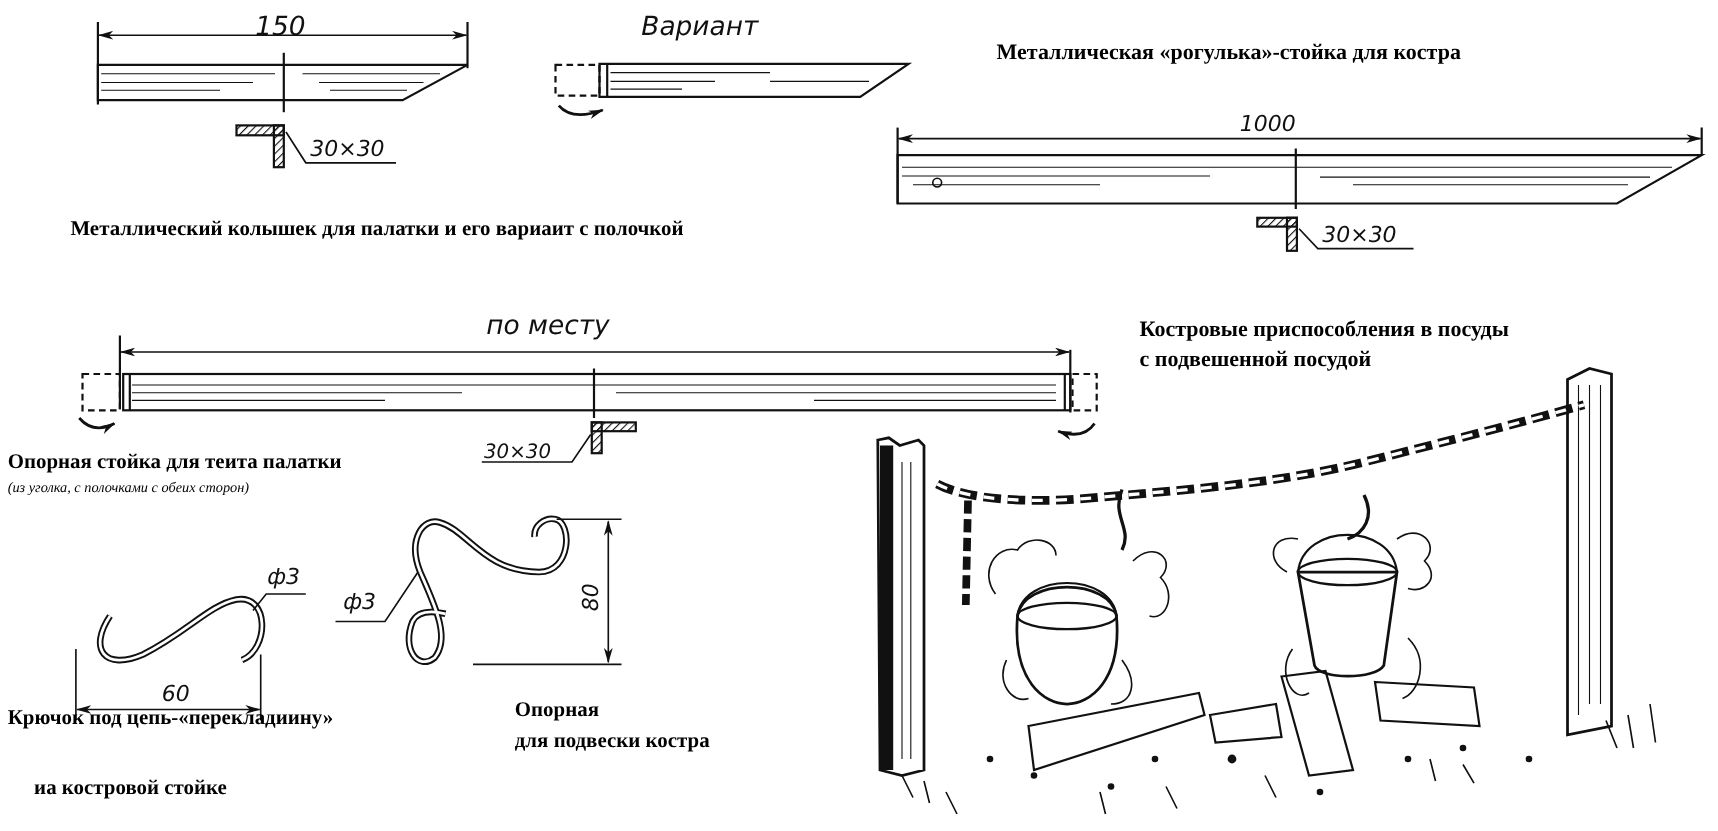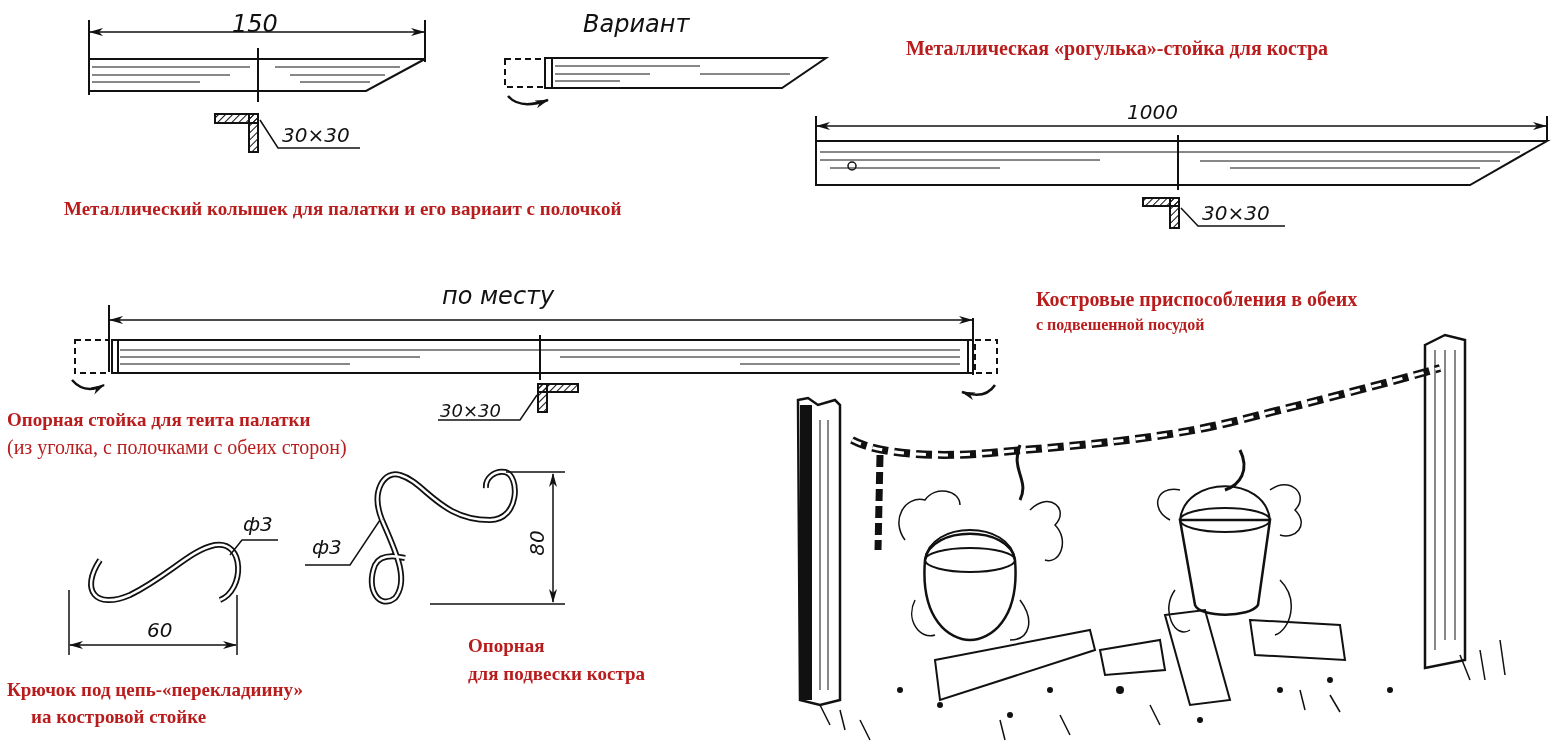--- a/index.html
+++ b/index.html
@@ -2,21 +2,21 @@
 <html><head>
 <meta charset="utf-8">
 <style>
   html, body { margin: 0; padding: 0; background: #ffffff; }
   body { width: 1562px; height: 755px; position: relative; overflow: hidden; }
   .canvas { position: absolute; left: 0; top: 0; width: 1562px; height: 755px; }
   .caption {
     position: absolute;
     font-family: "Liberation Serif", serif;
     font-weight: bold;
-    color: #b91c1c;
+    color: #000000;
     white-space: nowrap;
     line-height: 1.25;
   }
   .cap-sub { font-weight: normal; }
   .dim {
     position: absolute;
     font-family: "DejaVu Sans", sans-serif;
     font-style: italic;
     color: #111;
     white-space: nowrap;
@@ -201,26 +201,26 @@
 <div class="dim" style="left:583px;top:12px;font-size:24px;">Вариант</div>
 <div class="caption" style="left:49px;top:197px;font-size:19px;margin-left:15px;">Металлический колышек для палатки и его вариаит с полочкой</div>
 
 <div class="caption" style="left:906px;top:36px;font-size:20px;">Металлическая «рогулька»-стойка для костра</div>
 <div class="dim" style="left:1127px;top:102px;font-size:20px;">1000</div>
 <div class="dim" style="left:1202px;top:203px;font-size:20px;">30×30</div>
 
 <div class="dim" style="left:442px;top:284px;font-size:24px;">по месту</div>
 <div class="dim" style="left:440px;top:402px;font-size:18px;">30×30</div>
 <div class="caption" style="left:7px;top:408px;font-size:19px;">Опорная стойка для теита палатки</div>
-<div class="caption cap-sub" style="left:7px;top:435px;font-size:20px;">(из уголка, с полочками с обеих сторон)</div>
+<div class="caption cap-sub" style="left:7px;top:435px;font-size:13px;font-style:italic;">(из уголка, с полочками с обеих сторон)</div>
 
 <div class="dim" style="left:243px;top:514px;font-size:20px;">ф3</div>
 <div class="dim" style="left:147px;top:620px;font-size:20px;">60</div>
-<div class="caption" style="left:7px;top:678px;font-size:19px;">Крючок под цепь-«перекладиину»</div>
+<div class="caption" style="left:7px;top:641px;font-size:19px;">Крючок под цепь-«перекладиину»</div>
 <div class="caption" style="left:7px;top:705px;font-size:19px;margin-left:24px;">иа костровой стойке</div>
 
 <div class="dim" style="left:312px;top:537px;font-size:20px;">ф3</div>
 <div class="dim" style="left:524px;top:533px;font-size:20px;transform:rotate(-90deg);">80</div>
 <div class="caption" style="left:468px;top:634px;font-size:19px;">Опорная</div>
 <div class="caption" style="left:468px;top:662px;font-size:19px;">для подвески костра</div>
 
-<div class="caption" style="left:1036px;top:287px;font-size:20px;">Костровые приспособления в обеих</div>
-<div class="caption" style="left:1036px;top:315px;font-size:16px;">с подвешенной посудой</div>
+<div class="caption" style="left:1036px;top:287px;font-size:20px;">Костровые приспособления в посуды</div>
+<div class="caption" style="left:1036px;top:315px;font-size:20px;">с подвешенной посудой</div>
 
 </body></html>

